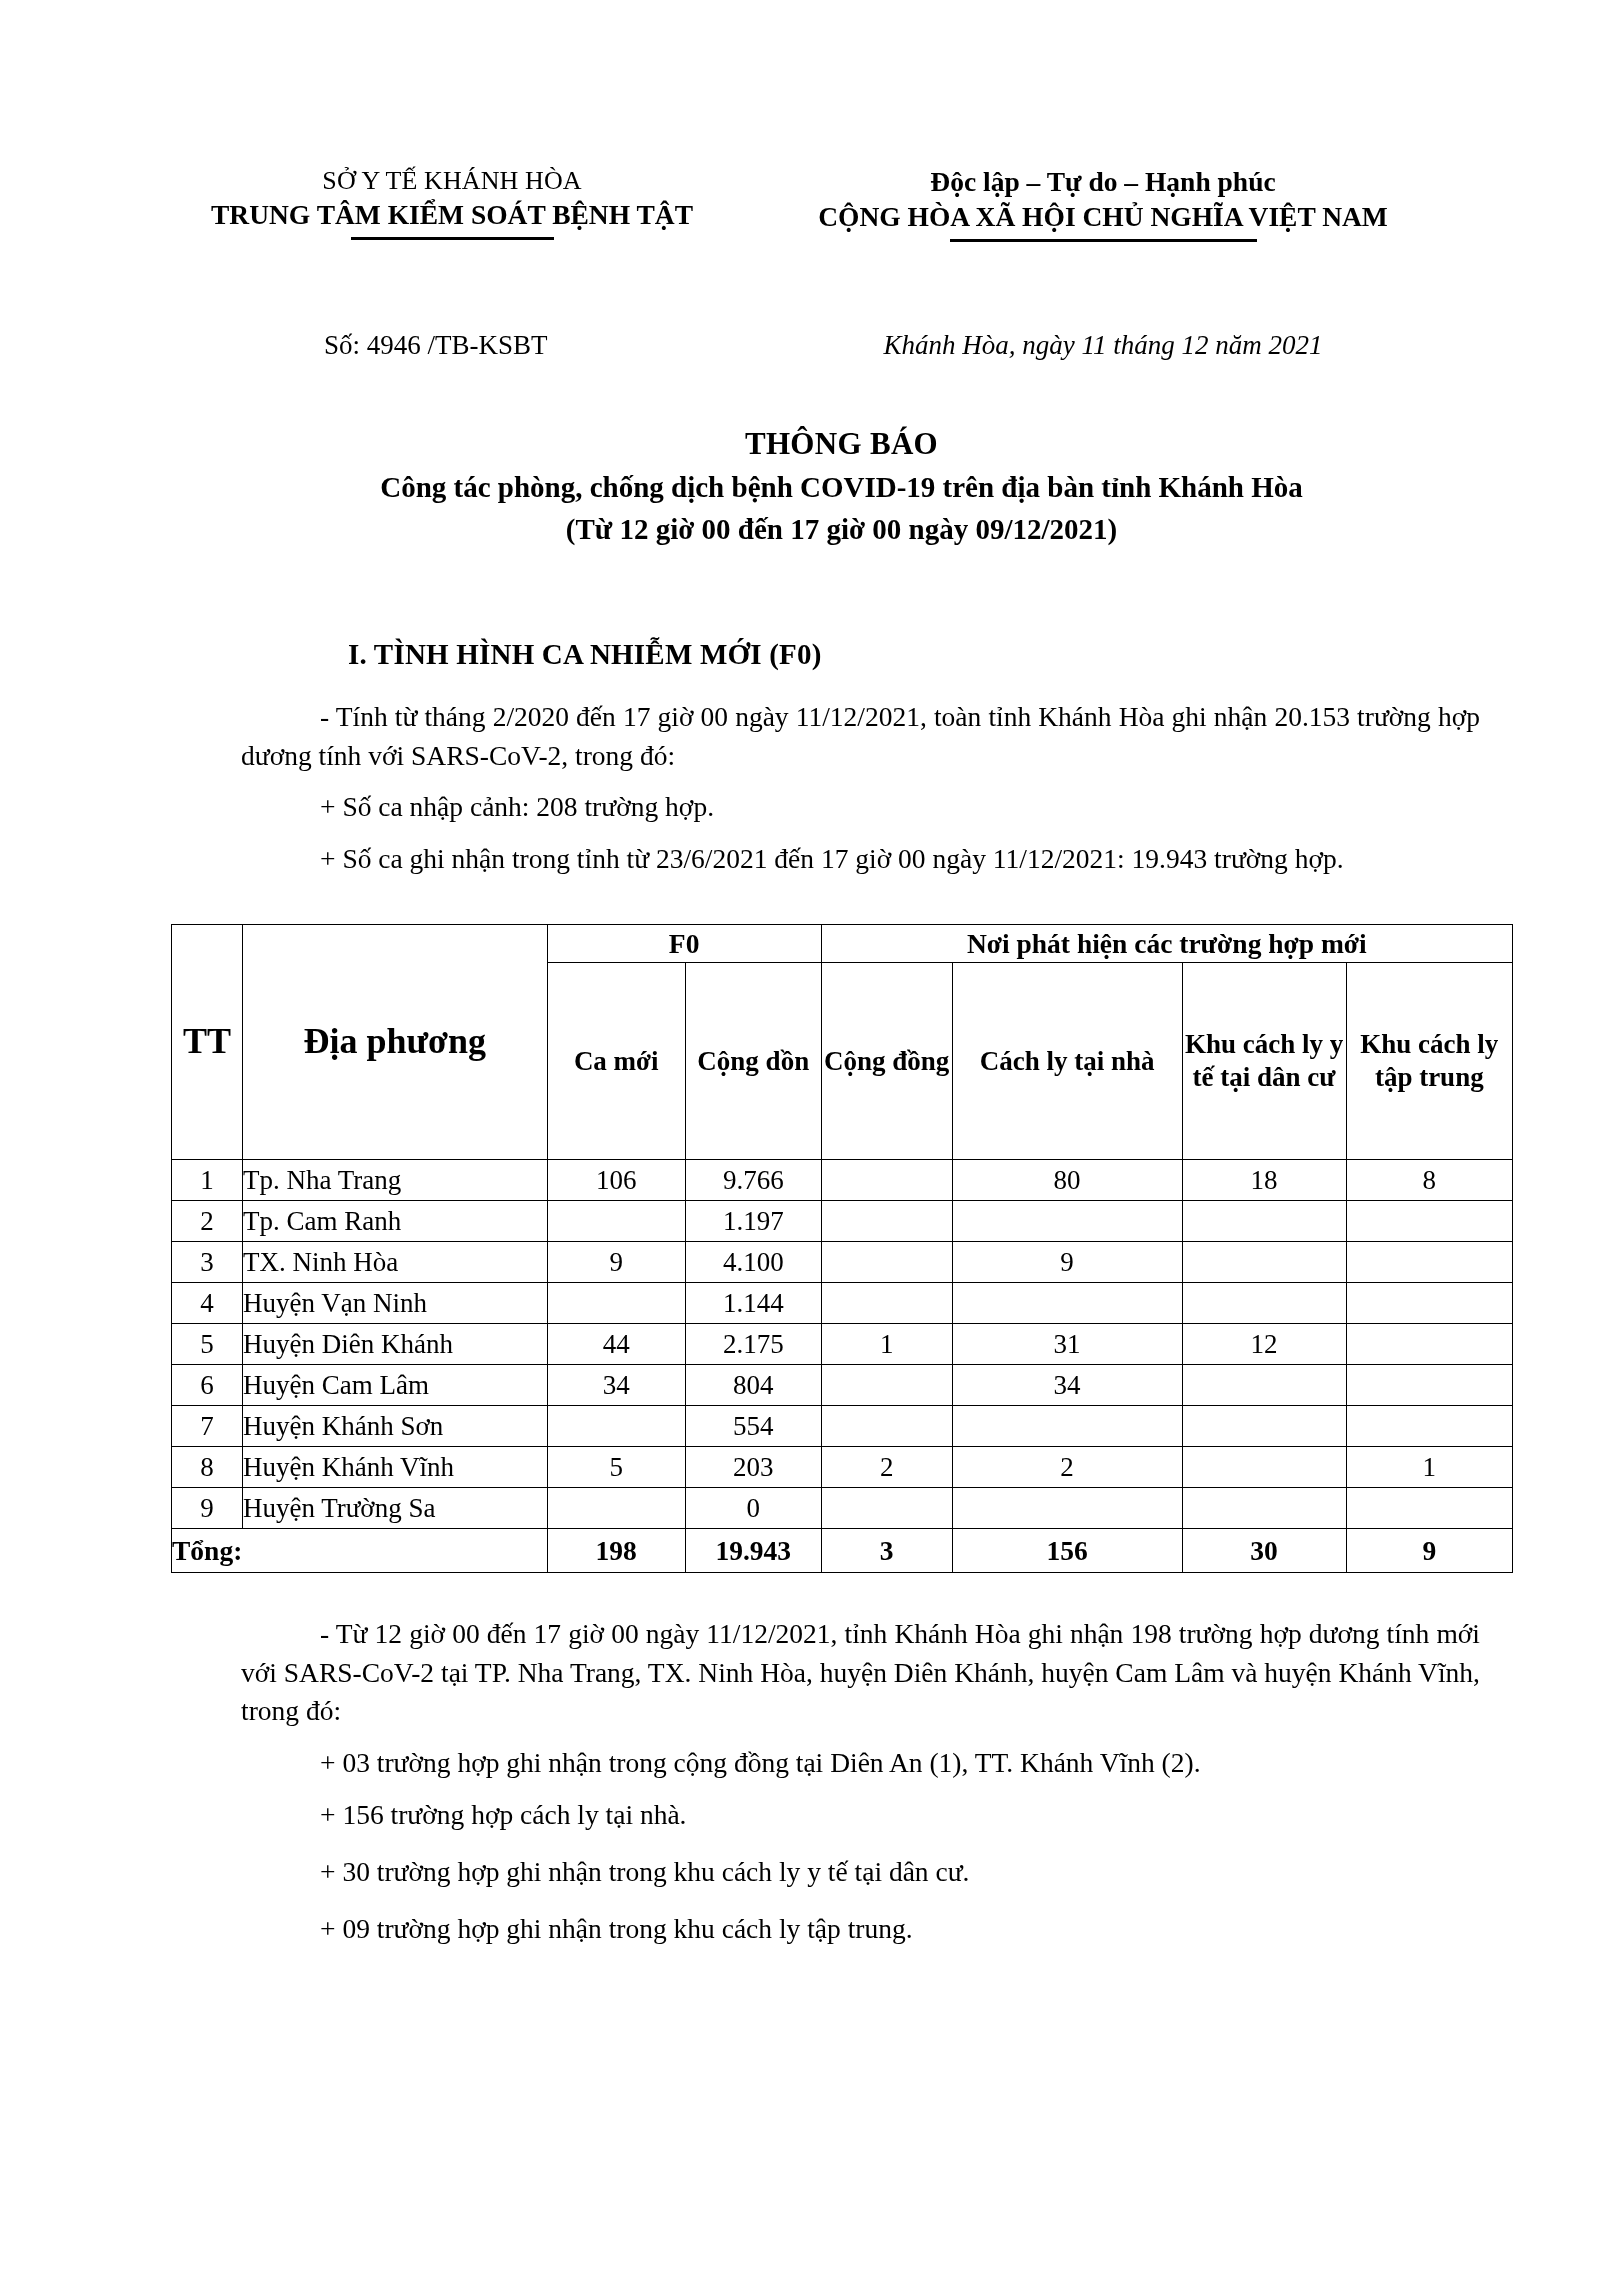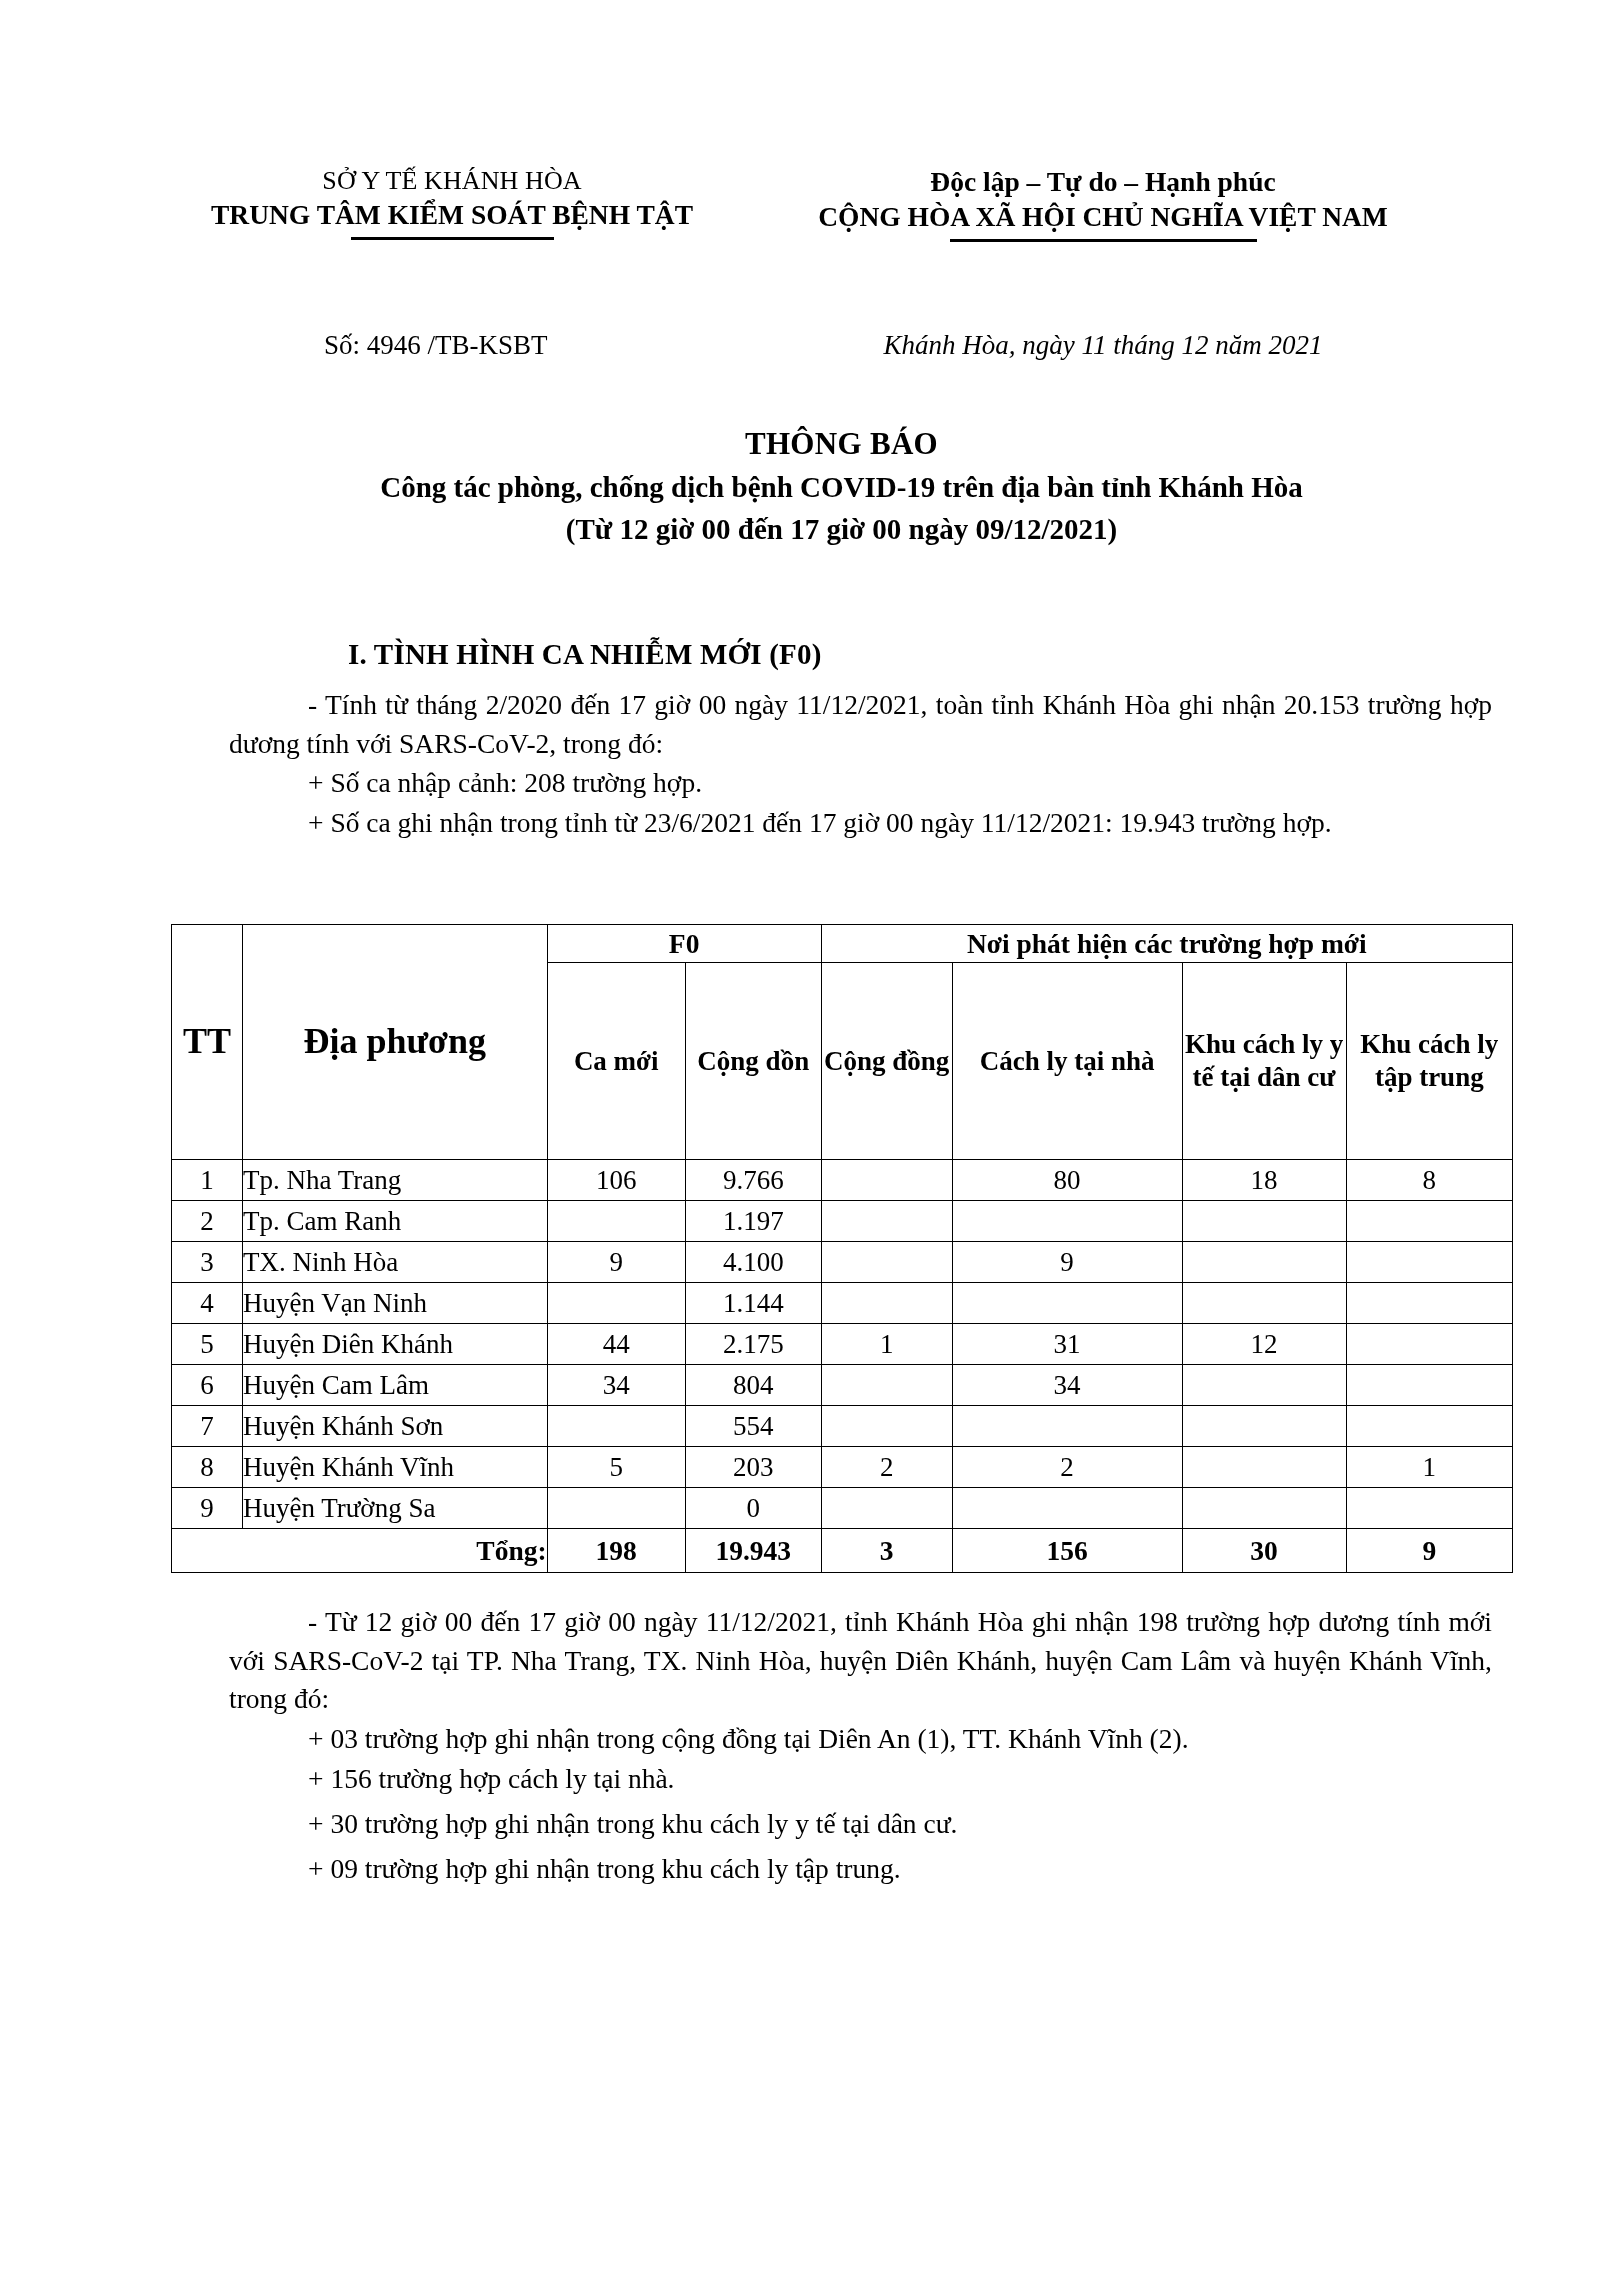--- a/index.html
+++ b/index.html
@@ -130,21 +130,21 @@
     left: 213px;
     width: 1263px;
     font-size: 27.5px;
     line-height: 1.40;
     text-align: justify;
   }
   .body-block.pre-table { top: 686px; }
   .body-block.post-table { top: 1603px; }
 
   .para {
-    margin: 0;
+    margin: 12px;
     text-indent: 79px;
     padding-bottom: 1.3px;
   }
   .para-gap { padding-bottom: 6.5px; }
 
   
   .tbl-wrap {
     position: absolute;
     left: 155px;
     top: 924px;
@@ -193,21 +193,21 @@
   td.c-num {
     text-align: center;
     font-size: 27px;
   }
   tr.total-row td {
     font-weight: bold;
     height: 43px;
     font-size: 27.5px;
   }
   td.total-label {
-    text-align: right;
+    text-align: left;
     padding-right: 39px;
   }
 
   
   col.w-tt    { width: 58px; }
   col.w-name  { width: 249px; }
   col.w-camoi { width: 113px; }
   col.w-cong  { width: 111px; }
   col.w-cd    { width: 107px; }
   col.w-cltn  { width: 188px; }

